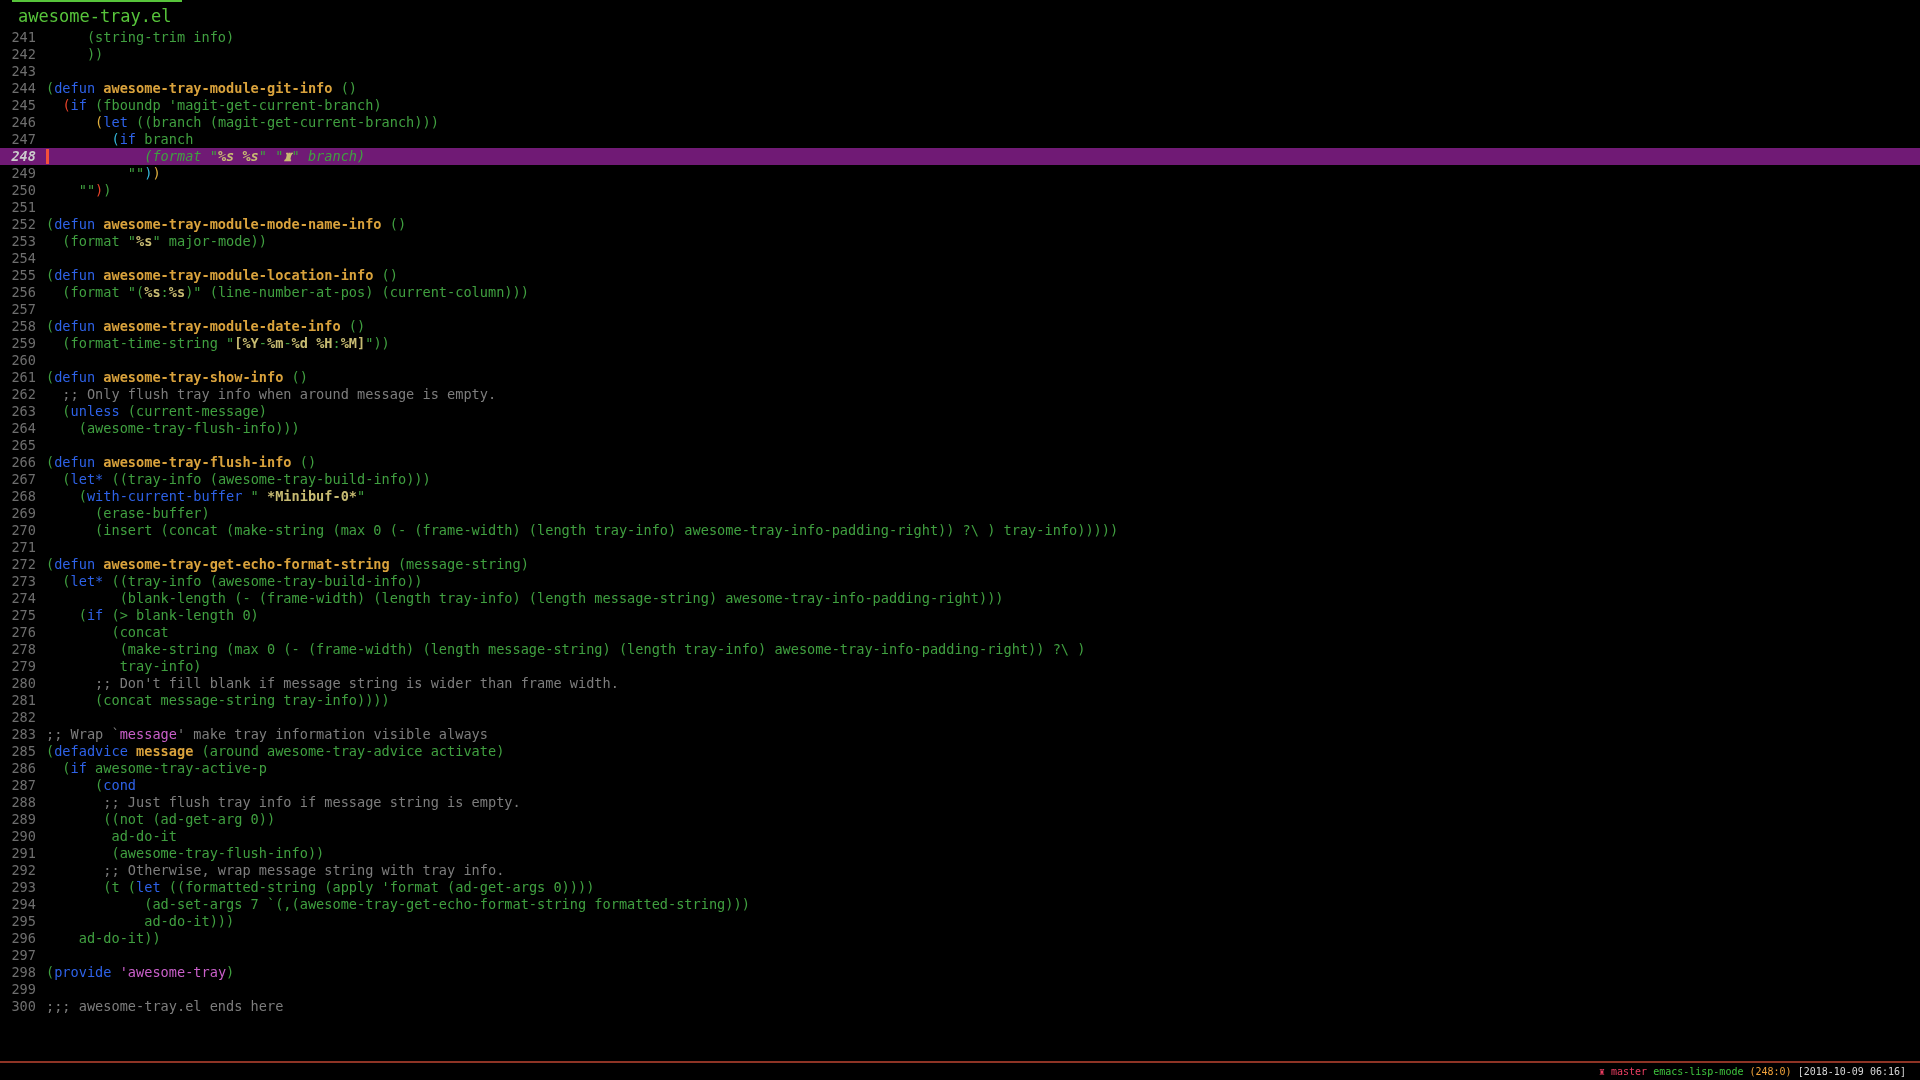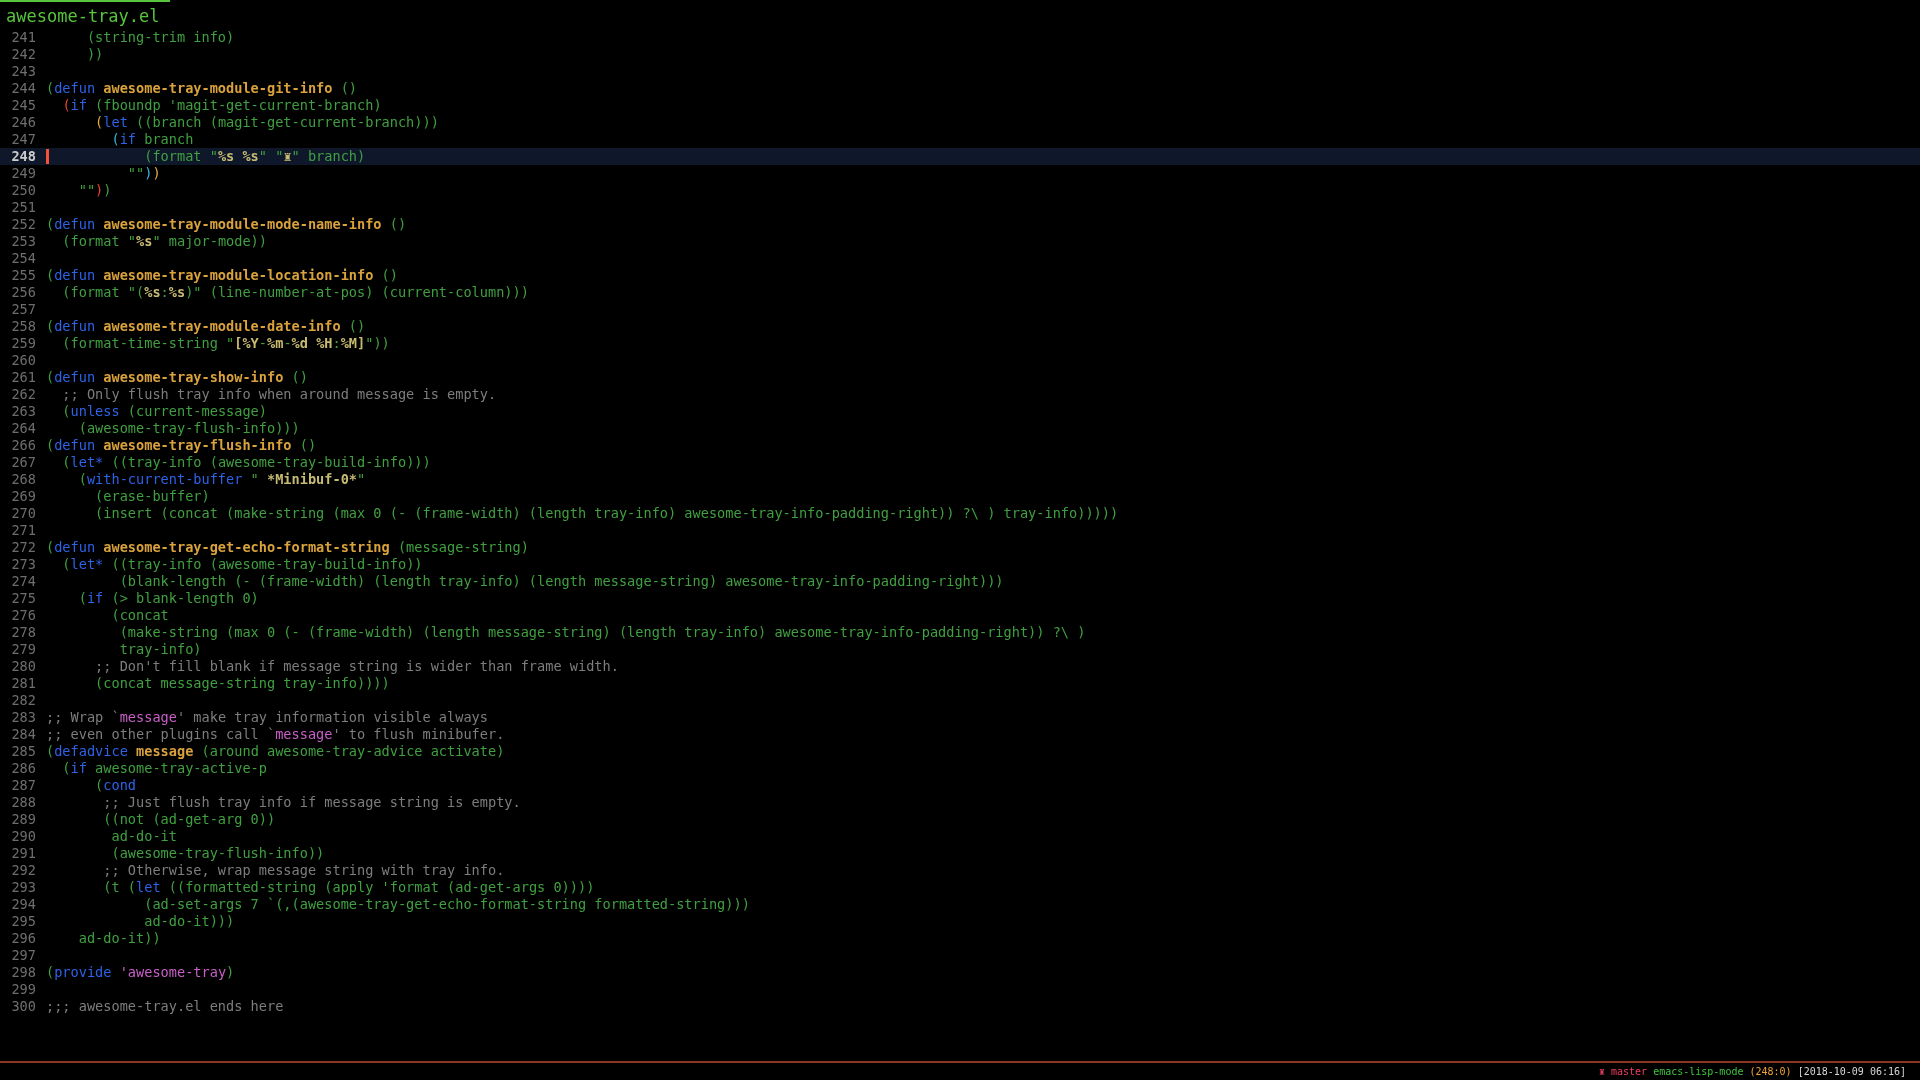--- a/index.html
+++ b/index.html
@@ -1,25 +1,25 @@
 <!DOCTYPE html>
 <html><head>
 <meta charset="utf-8">
 <style>
   * { margin:0; padding:0; box-sizing:border-box; }
   html,body { width:1920px; height:1080px; background:#000; overflow:hidden;
               font-family:"DejaVu Sans Mono", monospace; }
-  .tab-bar { height:29px; padding-left:0; }
+  .tab-bar { height:29px; padding-left:12px; }
   .tab { display:inline-block; border-top:2px solid #57c43b; padding:4px 10px 0 6px;
          color:#57c43b; font-size:17px; line-height:21px; }
   .editor { position:absolute; top:29px; left:0; right:0; }
   .line { height:17px; line-height:17px; font-size:13.6px; white-space:pre; display:flex; }
   .gutter { width:36px; text-align:right; color:#6e6e6e; flex:none; }
   .code { margin-left:10px; position:relative; white-space:pre; }
-  .line.hl { background:#0f172a; }
+  .line.hl { background:#701a75;font-style:italic; }
   .line.hl .gutter { color:#cccccc; font-weight:bold; }
   .cursor { position:absolute; left:0; top:1px; bottom:1px; width:3px; background:#f4503a; }
   .t-g  { color:#40a040; }
   .t-b  { color:#2e62e8; }
   .t-fn { color:#d9a23c; font-weight:bold; }
   .t-k  { color:#c7bb72; font-weight:bold; }
   .t-c  { color:#7d7d7d; }
   .t-o  { color:#c95fc9; }
   .t-r  { color:#e8432a; }
   .t-y  { color:#e2b13e; }
@@ -59,38 +59,38 @@
     <div class="line"><span class="gutter">255</span><span class="code"><span class="t-g">(</span><span class="t-b">defun</span><span class="t-g"> </span><span class="t-fn">awesome-tray-module-location-info</span><span class="t-g"> ()</span></span></div>
     <div class="line"><span class="gutter">256</span><span class="code"><span class="t-g">  (format "(</span><span class="t-k">%s</span><span class="t-g">:</span><span class="t-k">%s</span><span class="t-g">)" (line-number-at-pos) (current-column)))</span></span></div>
     <div class="line"><span class="gutter">257</span><span class="code"></span></div>
     <div class="line"><span class="gutter">258</span><span class="code"><span class="t-g">(</span><span class="t-b">defun</span><span class="t-g"> </span><span class="t-fn">awesome-tray-module-date-info</span><span class="t-g"> ()</span></span></div>
     <div class="line"><span class="gutter">259</span><span class="code"><span class="t-g">  (format-time-string "</span><span class="t-k">[%Y</span><span class="t-g">-</span><span class="t-k">%m</span><span class="t-g">-</span><span class="t-k">%d</span><span class="t-g"> </span><span class="t-k">%H</span><span class="t-g">:</span><span class="t-k">%M]</span><span class="t-g">"))</span></span></div>
     <div class="line"><span class="gutter">260</span><span class="code"></span></div>
     <div class="line"><span class="gutter">261</span><span class="code"><span class="t-g">(</span><span class="t-b">defun</span><span class="t-g"> </span><span class="t-fn">awesome-tray-show-info</span><span class="t-g"> ()</span></span></div>
     <div class="line"><span class="gutter">262</span><span class="code"><span class="t-c">  ;; Only flush tray info when around message is empty.</span></span></div>
     <div class="line"><span class="gutter">263</span><span class="code"><span class="t-g">  (</span><span class="t-b">unless</span><span class="t-g"> (current-message)</span></span></div>
     <div class="line"><span class="gutter">264</span><span class="code"><span class="t-g">    (awesome-tray-flush-info)))</span></span></div>
+    <div class="line"><span class="gutter">265</span><span class="code"></span></div>
     <div class="line"><span class="gutter">266</span><span class="code"><span class="t-g">(</span><span class="t-b">defun</span><span class="t-g"> </span><span class="t-fn">awesome-tray-flush-info</span><span class="t-g"> ()</span></span></div>
     <div class="line"><span class="gutter">267</span><span class="code"><span class="t-g">  (</span><span class="t-b">let*</span><span class="t-g"> ((tray-info (awesome-tray-build-info)))</span></span></div>
     <div class="line"><span class="gutter">268</span><span class="code"><span class="t-g">    (</span><span class="t-b">with-current-buffer</span><span class="t-g"> " </span><span class="t-k">*Minibuf-0*</span><span class="t-g">"</span></span></div>
     <div class="line"><span class="gutter">269</span><span class="code"><span class="t-g">      (erase-buffer)</span></span></div>
     <div class="line"><span class="gutter">270</span><span class="code"><span class="t-g">      (insert (concat (make-string (max 0 (- (frame-width) (length tray-info) awesome-tray-info-padding-right)) ?\ ) tray-info)))))</span></span></div>
     <div class="line"><span class="gutter">271</span><span class="code"></span></div>
     <div class="line"><span class="gutter">272</span><span class="code"><span class="t-g">(</span><span class="t-b">defun</span><span class="t-g"> </span><span class="t-fn">awesome-tray-get-echo-format-string</span><span class="t-g"> (message-string)</span></span></div>
     <div class="line"><span class="gutter">273</span><span class="code"><span class="t-g">  (</span><span class="t-b">let*</span><span class="t-g"> ((tray-info (awesome-tray-build-info))</span></span></div>
     <div class="line"><span class="gutter">274</span><span class="code"><span class="t-g">         (blank-length (- (frame-width) (length tray-info) (length message-string) awesome-tray-info-padding-right)))</span></span></div>
     <div class="line"><span class="gutter">275</span><span class="code"><span class="t-g">    (</span><span class="t-b">if</span><span class="t-g"> (&gt; blank-length 0)</span></span></div>
     <div class="line"><span class="gutter">276</span><span class="code"><span class="t-g">        (concat</span></span></div>
     <div class="line"><span class="gutter">278</span><span class="code"><span class="t-g">         (make-string (max 0 (- (frame-width) (length message-string) (length tray-info) awesome-tray-info-padding-right)) ?\ )</span></span></div>
     <div class="line"><span class="gutter">279</span><span class="code"><span class="t-g">         tray-info)</span></span></div>
     <div class="line"><span class="gutter">280</span><span class="code"><span class="t-c">      ;; Don't fill blank if message string is wider than frame width.</span></span></div>
     <div class="line"><span class="gutter">281</span><span class="code"><span class="t-g">      (concat message-string tray-info))))</span></span></div>
     <div class="line"><span class="gutter">282</span><span class="code"></span></div>
     <div class="line"><span class="gutter">283</span><span class="code"><span class="t-c">;; Wrap `</span><span class="t-o">message</span><span class="t-c">' make tray information visible always</span></span></div>
-    <div class="line"><span class="gutter">284</span><span class="code"><span class="t-c">;; even other plugins call `</span><span class="t-o">message</span><span class="t-c">' to flush minibufer.</span></span></div>
     <div class="line"><span class="gutter">285</span><span class="code"><span class="t-g">(</span><span class="t-b">defadvice</span><span class="t-g"> </span><span class="t-fn">message</span><span class="t-g"> (around awesome-tray-advice activate)</span></span></div>
     <div class="line"><span class="gutter">286</span><span class="code"><span class="t-g">  (</span><span class="t-b">if</span><span class="t-g"> awesome-tray-active-p</span></span></div>
     <div class="line"><span class="gutter">287</span><span class="code"><span class="t-g">      (</span><span class="t-b">cond</span></span></div>
     <div class="line"><span class="gutter">288</span><span class="code"><span class="t-c">       ;; Just flush tray info if message string is empty.</span></span></div>
     <div class="line"><span class="gutter">289</span><span class="code"><span class="t-g">       ((not (ad-get-arg 0))</span></span></div>
     <div class="line"><span class="gutter">290</span><span class="code"><span class="t-g">        ad-do-it</span></span></div>
     <div class="line"><span class="gutter">291</span><span class="code"><span class="t-g">        (awesome-tray-flush-info))</span></span></div>
     <div class="line"><span class="gutter">292</span><span class="code"><span class="t-c">       ;; Otherwise, wrap message string with tray info.</span></span></div>
     <div class="line"><span class="gutter">293</span><span class="code"><span class="t-g">       (t (</span><span class="t-b">let</span><span class="t-g"> ((formatted-string (apply 'format (ad-get-args 0))))</span></span></div>
     <div class="line"><span class="gutter">294</span><span class="code"><span class="t-g">            (ad-set-args 7 `(,(awesome-tray-get-echo-format-string formatted-string)))</span></span></div>

